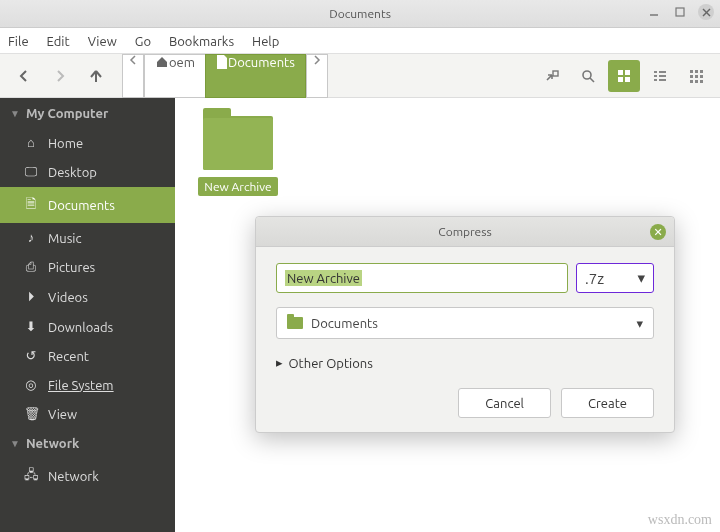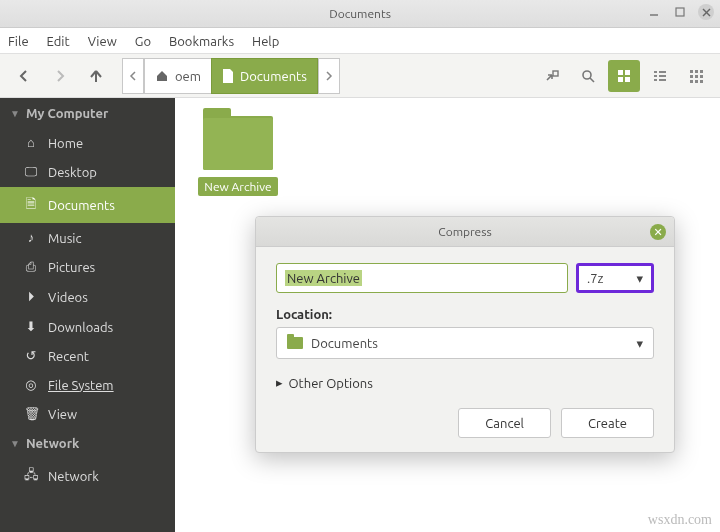--- a/index.html
+++ b/index.html
@@ -13,21 +13,21 @@
 .titlebar .wc.close { background:#cfcfcf; border-radius:50%; }
 
 
 .menubar { height: 26px; background:#fff; border-bottom:1px solid #e0e0e0; display:flex; align-items:center; padding:0 8px; gap:18px; font-size:13px; color:#444; }
 .menubar span { cursor:pointer; }
 
 
 .toolbar { height:44px; background:#f4f4f2; border-bottom:1px solid #ddd; display:flex; align-items:center; padding:0 8px; gap:4px; }
 .tb-btn { width:32px; height:32px; border:1px solid transparent; background:transparent; display:flex; align-items:center; justify-content:center; color:#888; border-radius:3px; cursor:pointer; }
 .pathbar { display:flex; align-items:center; margin-left:6px; }
-.path-seg { height:36px; border:1px solid #c8c8c8; background:#fff; display:flex; align-items:center; padding:0 10px; font-size:13px; color:#555; gap:6px; cursor:pointer; }
+.path-seg { height:44px; border:1px solid #c8c8c8; background:#fff; display:flex; padding:0 10px; font-size:13px; color:#555; cursor:pointer; }
 .path-seg.home { border-right:none; }
 .path-seg.active { background:#8aab4b; color:#fff; border-color:#7a9b3b; }
 .path-seg.chev { padding:0 6px; color:#888; }
 .toolbar .spacer { flex:1; }
 .view-btn { width:32px; height:32px; border:1px solid transparent; background:transparent; display:flex; align-items:center; justify-content:center; color:#888; border-radius:3px; cursor:pointer; }
 .view-btn.active { background:#8aab4b; color:#fff; }
 
 
 .main { display:flex; height:calc(532px - 28px - 26px - 44px); }
 
@@ -51,21 +51,21 @@
 
 .dialog { position:absolute; left:255px; top:216px; width:420px; background:#f2f2f0; border:1px solid #ccc; border-radius:4px; box-shadow:0 6px 24px rgba(0,0,0,0.25); }
 .dialog-titlebar { height:30px; background:linear-gradient(#e4e4e2,#d9d9d7); border-bottom:1px solid #ccc; display:flex; align-items:center; justify-content:center; position:relative; border-radius:4px 4px 0 0; }
 .dialog-titlebar .dtitle { font-size:12px; color:#555; }
 .dialog-titlebar .dclose { position:absolute; right:8px; top:7px; width:16px; height:16px; background:#8aab4b; color:#fff; border-radius:50%; display:flex; align-items:center; justify-content:center; font-size:11px; cursor:pointer; }
 .dialog-body { padding:16px 20px 14px; }
 .dlabel { font-size:13px; color:#333; font-weight:bold; margin-bottom:6px; }
 .frow { display:flex; gap:8px; margin-bottom:14px; }
 .dinput { flex:1; height:30px; border:1px solid #8aab4b; border-radius:3px; padding:0 8px; font-size:13px; background:#fff; }
 .dinput .sel { background:#b9d483; color:#333; padding:1px 2px; }
-.dselect { width:78px; height:30px; border:3px solid #6d28d9; border-radius:3px; background:#fff; display:flex; align-items:center; justify-content:space-between; padding:0 8px; font-size:13px; color:#444; cursor:pointer; }
+.dselect { width:78px; height:30px; border:1px solid #6d28d9; border-radius:3px; background:#fff; display:flex; align-items:center; justify-content:space-between; padding:0 8px; font-size:15px; color:#444; cursor:pointer; }
 .loc-select { height:32px; border:1px solid #c8c8c8; border-radius:3px; background:#fff; display:flex; align-items:center; justify-content:space-between; padding:0 10px; font-size:13px; color:#444; cursor:pointer; margin-bottom:16px; }
 .loc-select .loc-left { display:flex; align-items:center; gap:8px; }
 .folder-mini { width:16px; height:12px; background:#8aab4b; border-radius:1px; position:relative; }
 .folder-mini:before { content:""; position:absolute; top:-3px; left:0; width:7px; height:4px; background:#8aab4b; border-radius:1px 1px 0 0; }
 .other-opts { display:flex; align-items:center; gap:6px; font-size:13px; color:#333; cursor:pointer; margin-bottom:18px; }
 .dialog-actions { display:flex; justify-content:flex-end; gap:10px; }
 .dbtn { height:30px; padding:0 26px; border:1px solid #c8c8c8; background:#fff; border-radius:3px; font-size:13px; color:#333; cursor:pointer; }
 
 .watermark { position:absolute; right:8px; bottom:4px; font-size:14px; color:#bbb;font-family:Liberation Serif, serif; }
 
@@ -267,21 +267,20 @@
   <div class="dialog-body">
     <div class="frow">
       <div class="dinput" style="display:flex;align-items:center;">
         <span class="sel">New Archive</span>
       </div>
       <div class="dselect">
         <span>.7z</span>
         <span>▾</span>
       </div>
     </div>
-    <div class="dlabel">Location:</div>
     <div class="loc-select">
       <div class="loc-left">
         <span class="folder-mini"></span>
         <span>Documents</span>
       </div>
       <span>▾</span>
     </div>
     <div class="other-opts">
       <span>▸</span>
       <span>Other Options</span>

